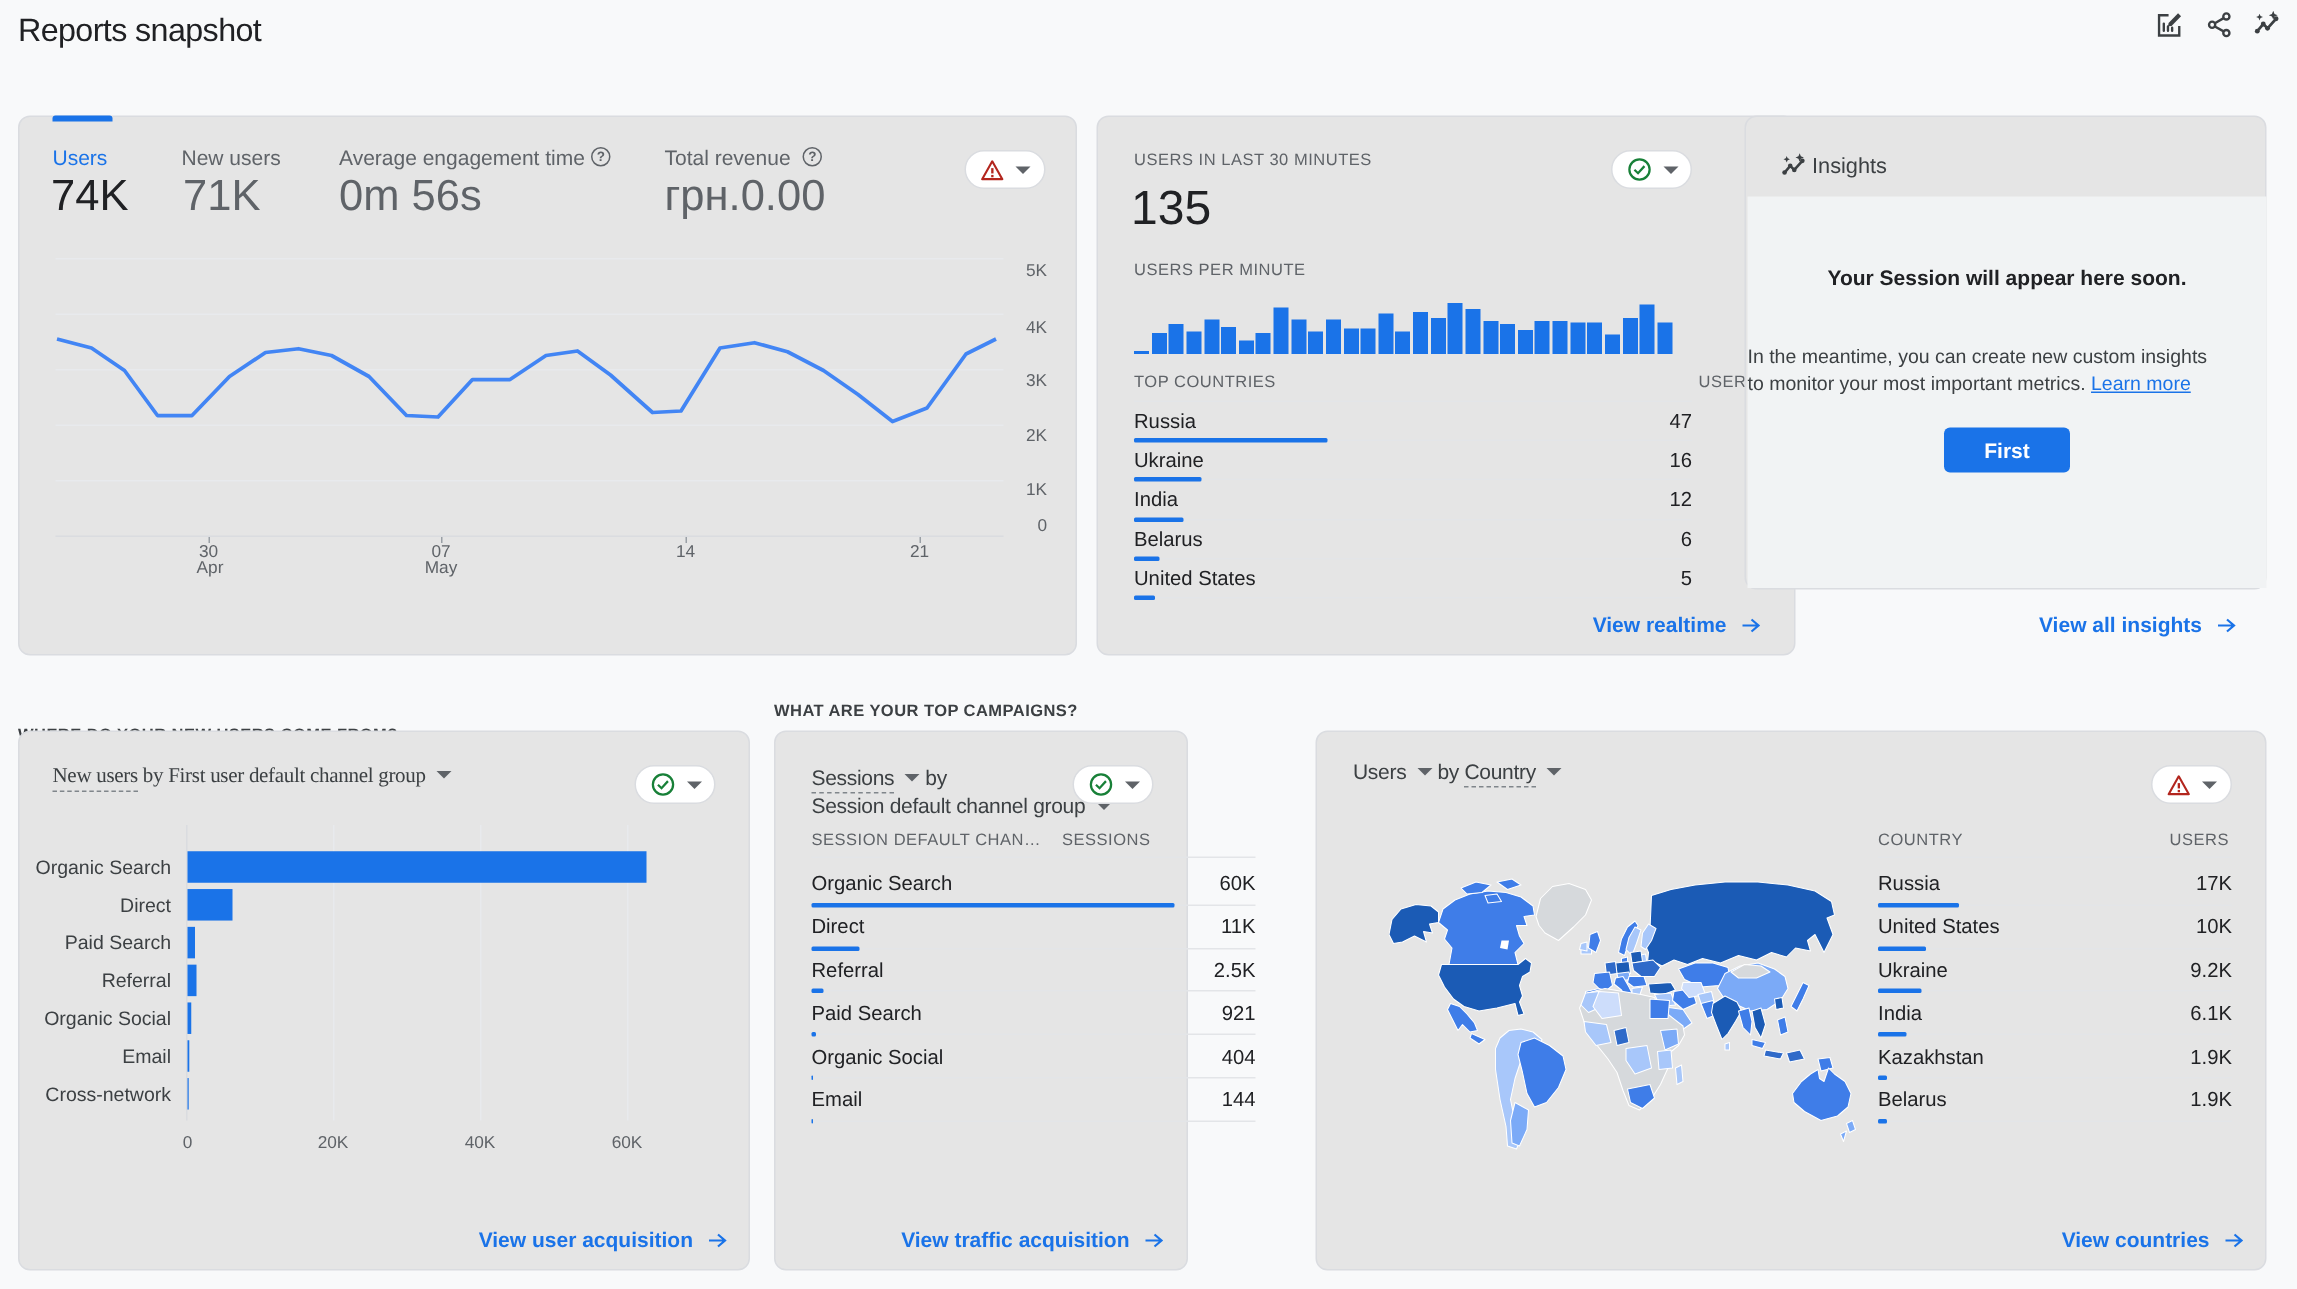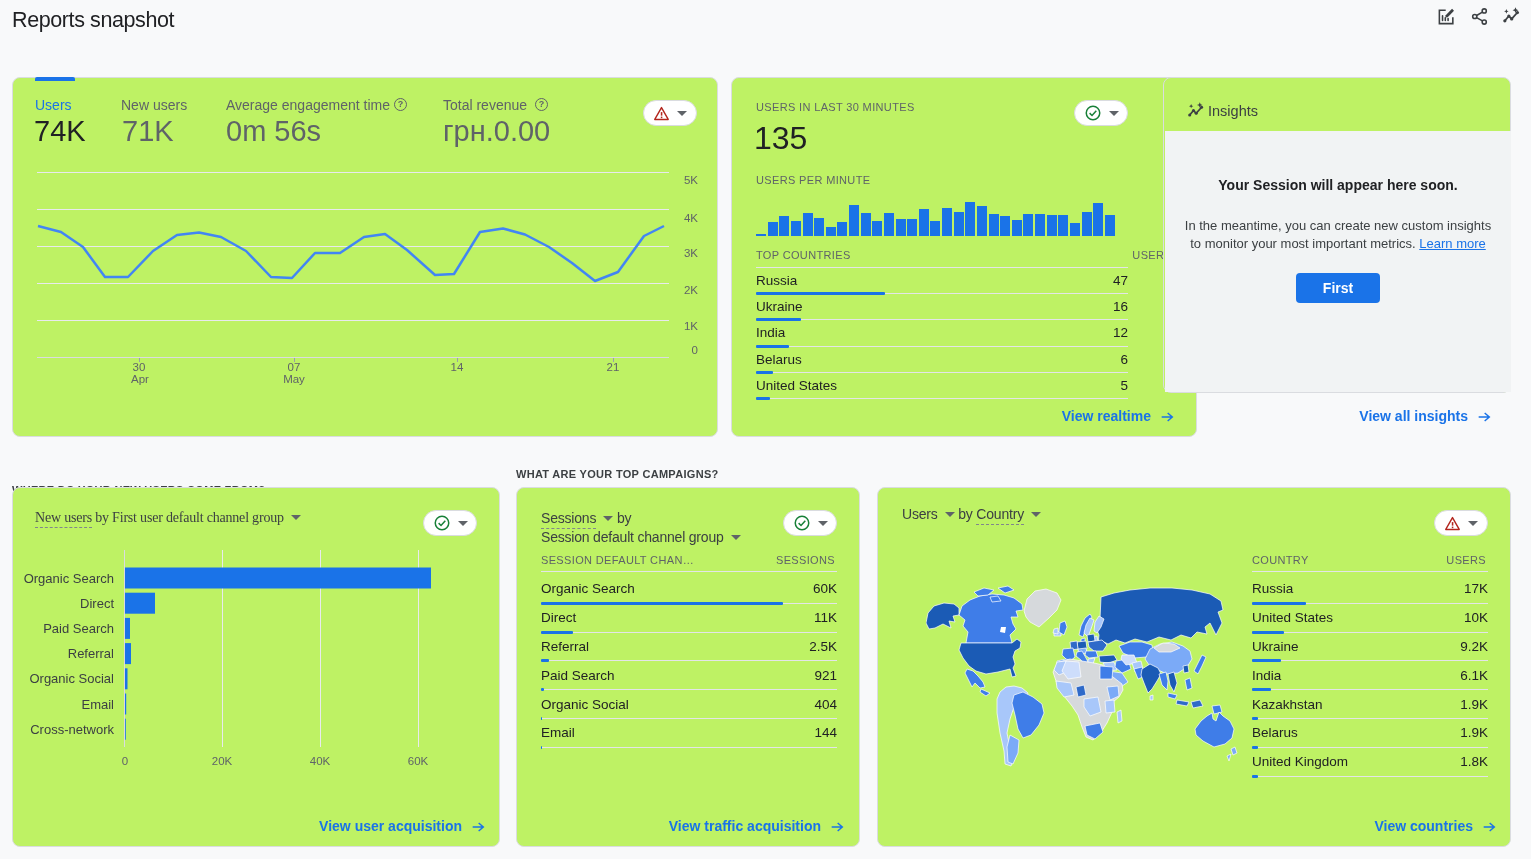--- a/index.html
+++ b/index.html
@@ -1,19 +1,19 @@
 <!DOCTYPE html>
 <html><head>
 <meta charset="utf-8">
 <style>
 * { margin:0; padding:0; box-sizing:border-box; }
 html,body { background:#f8f9fa; }
 body { font-family:"Liberation Sans", sans-serif; }
 #page { position:relative; width:1531px; height:859px; overflow:hidden; background:#f8f9fa; }
-.card { position:absolute; background:#bef264; border:1px solid #dadce0; border-radius:8px; }
+.card { position:absolute; background:#e5e5e5; border:1px solid #dadce0; border-radius:8px; }
 .abs { position:absolute; }
 .lbl { font-size:11px; color:#5f6368; letter-spacing:0.35px; }
 .sect { position:absolute; font-size:11px; font-weight:bold; color:#3c4043; letter-spacing:0.3px; }
 .link { color:#1a73e8; font-size:14px; font-weight:bold; }
 .pill { position:absolute; width:54px; height:26px; border:1px solid #dadce0; border-radius:13px; display:flex; align-items:center; justify-content:center; gap:7px; background:#fff; }
 .caret { width:0; height:0; border-left:5px solid transparent; border-right:5px solid transparent; border-top:5px solid #5f6368; }
 .ctitle { font-size:14px; color:#3c4043; letter-spacing:-0.2px; }
 .row-bar { position:absolute; height:3px; background:#1a73e8; border-radius:1px; }
 .hair { position:absolute; background:#e3e5e8; height:1px; }
 .arrow-svg { vertical-align:-4px; margin-left:8px; }
@@ -205,21 +205,21 @@
           <circle cx="7.2" cy="9.5" r="1.7"></circle>
           <circle cx="10.2" cy="12.5" r="1.7"></circle>
           <circle cx="16.2" cy="5.8" r="1.7"></circle>
       <path d="M4.6 2.2 L5.3 3.9 L7 4.6 L5.3 5.3 L4.6 7 L3.9 5.3 L2.2 4.6 L3.9 3.9 Z"></path>
       <path d="M14.2 0.2 L15.1 2.4 L17.3 3.3 L15.1 4.2 L14.2 6.4 L13.3 4.2 L11.1 3.3 L13.3 2.4 Z"></path>
     </g>
   </svg>
   <div class="abs" style="left:44px; top:25px; font-size:14.5px; color:#3c4043;">Insights</div>
   <div class="abs" style="left:1px; top:53px; width:346px; height:261px; background:#f1f3f4;">
     <div style="margin-top:46px; text-align:center; font-size:14px; font-weight:bold; color:#202124;">Your Session will appear here soon.</div>
-    <div style="margin-top:24px; text-align:center; font-size:13px; color:#3c4043; line-height:18px;">In the meantime, you can create new custom insights<br>to monitor your most important metrics. <span style="color:#1a73e8; text-decoration:underline;">Learn more</span></div>
+    <div style="margin-top:36px; font-size:13px; color:#3c4043; line-height:18px;">In the meantime, you can create new custom insights<br>to monitor your most important metrics. <span style="color:#1a73e8; text-decoration:underline;">Learn more</span></div>
     <div style="margin:20px auto 0; width:84px; height:30px; background:#1a73e8; border-radius:4px; color:#fff; font-size:14px; font-weight:bold; text-align:center; line-height:30px;">First</div>
   </div>
   <div class="abs link" style="right:18px; top:330px;">View all insights<svg class="arrow-svg" width="16" height="16" viewBox="0 0 24 24">
           <path d="M4 12 h15 M13 6 l7 6 -7 6" fill="none" stroke="#1a73e8" stroke-width="2.2"></path>
         </svg></div>
 </div>
 
 <div class="sect" style="left:12px; top:484px;">WHERE DO YOUR NEW USERS COME FROM?</div>
 <div class="sect" style="left:516px; top:468px;">WHAT ARE YOUR TOP CAMPAIGNS?</div>
 
@@ -262,21 +262,21 @@
       <text x="209" y="277">20K</text>
       <text x="307" y="277">40K</text>
       <text x="405" y="277">60K</text>
     </g>
   </svg>
   <div class="abs link" style="right:13px; top:330px;">View user acquisition<svg class="arrow-svg" width="16" height="16" viewBox="0 0 24 24">
           <path d="M4 12 h15 M13 6 l7 6 -7 6" fill="none" stroke="#1a73e8" stroke-width="2.2"></path>
         </svg></div>
 </div>
 
-<div class="card" id="card5" style="left:516px; top:487px; width:344px; height:360px;">
+<div class="card" id="card5" style="left:516px; top:487px; width:276px; height:360px;">
   <div class="abs ctitle" style="left:24px; top:22px;"><span class="dashed">Sessions</span><span class="tcaret"></span> by</div>
   <div class="abs ctitle" style="left:24px; top:41px;">Session default channel group<span class="tcaret"></span></div>
   <div class="pill" style="right:22px; top:22px;">
     <svg width="18" height="18" viewBox="0 0 24 24">
           <circle cx="12" cy="12" r="9" fill="none" stroke="#188038" stroke-width="2"></circle>
           <path d="M7.5 12.2 L10.7 15.3 L16.4 9" fill="none" stroke="#188038" stroke-width="2"></path>
         </svg>
     <div class="caret"></div>
   </div>
   <div class="abs lbl" style="left:24px; top:66px;">SESSION DEFAULT CHAN…</div>
@@ -444,24 +444,19 @@
     <div class="trow">
           <span>Kazakhstan</span>
           <span>1.9K</span>
           <div class="row-bar" style="left:0; bottom:-2px; width:6px;"></div>
         </div>
     <div class="trow">
           <span>Belarus</span>
           <span>1.9K</span>
           <div class="row-bar" style="left:0; bottom:-2px; width:6px;"></div>
         </div>
-    <div class="trow">
-          <span>United Kingdom</span>
-          <span>1.8K</span>
-          <div class="row-bar" style="left:0; bottom:-2px; width:5.7px;"></div>
-        </div>
   </div>
   <div class="abs link" style="right:13px; top:330px;">View countries<svg class="arrow-svg" width="16" height="16" viewBox="0 0 24 24">
           <path d="M4 12 h15 M13 6 l7 6 -7 6" fill="none" stroke="#1a73e8" stroke-width="2.2"></path>
         </svg></div>
 </div>
 
 </div>
 
 </body></html>

